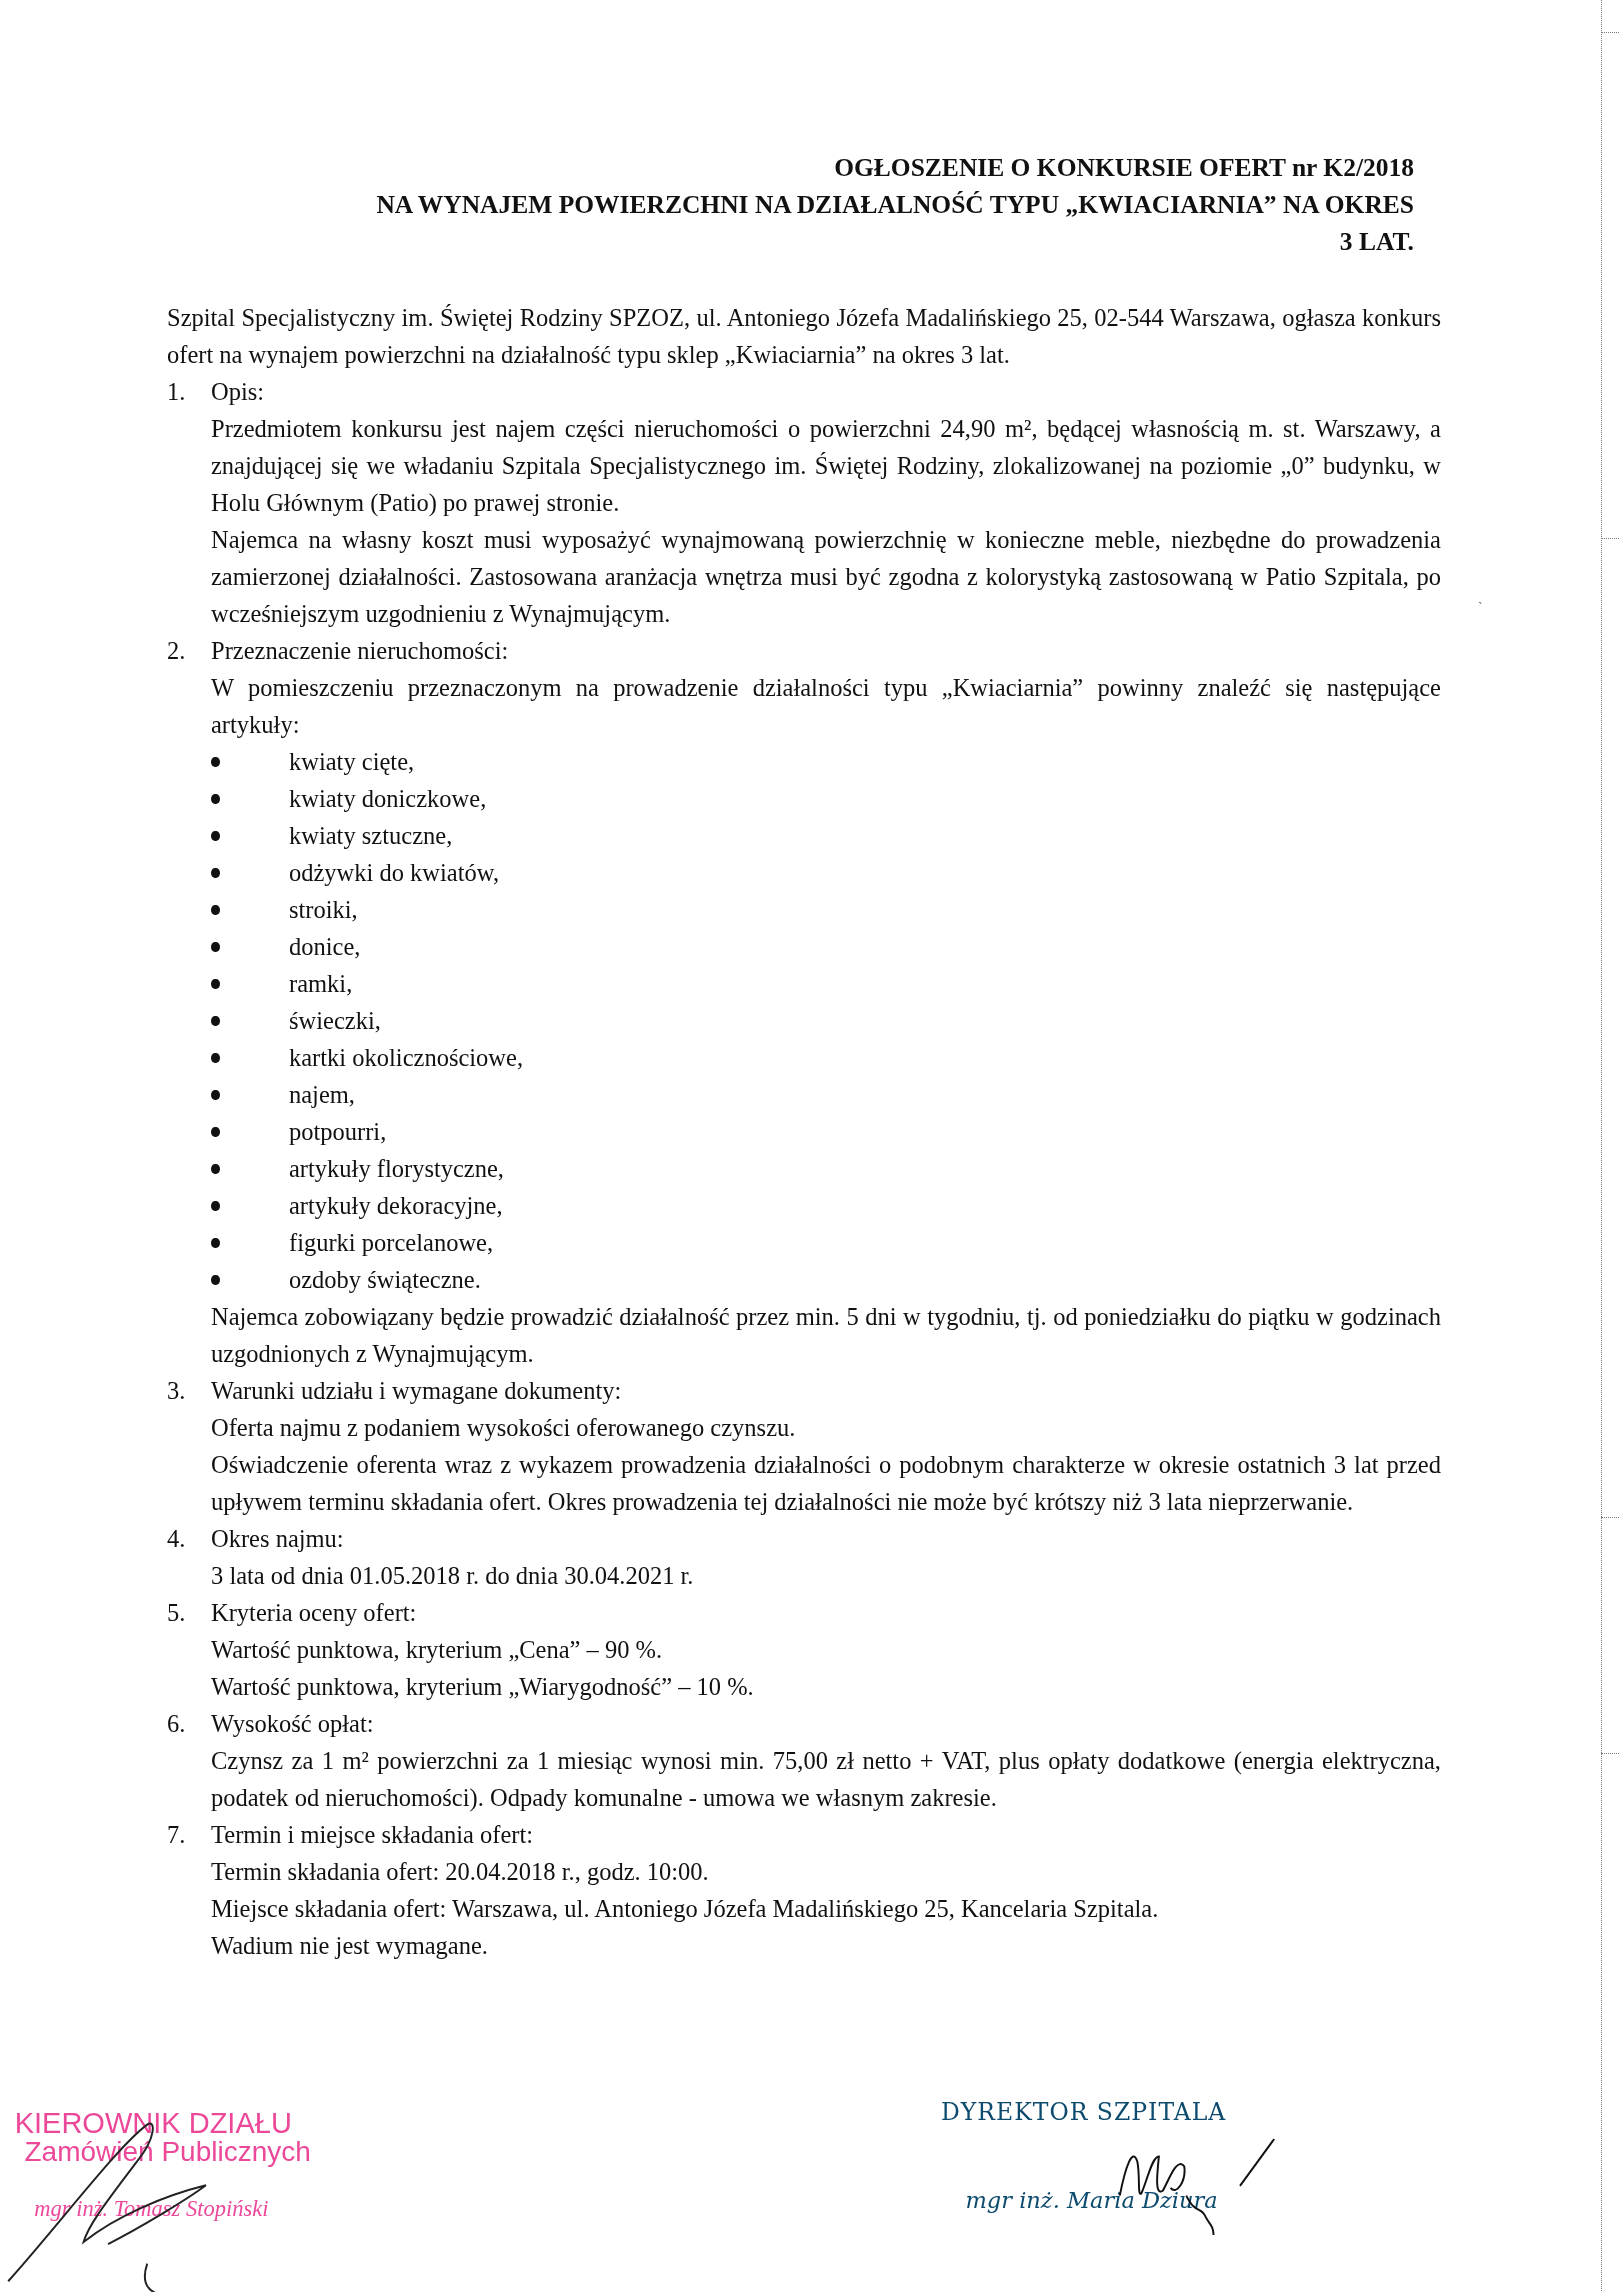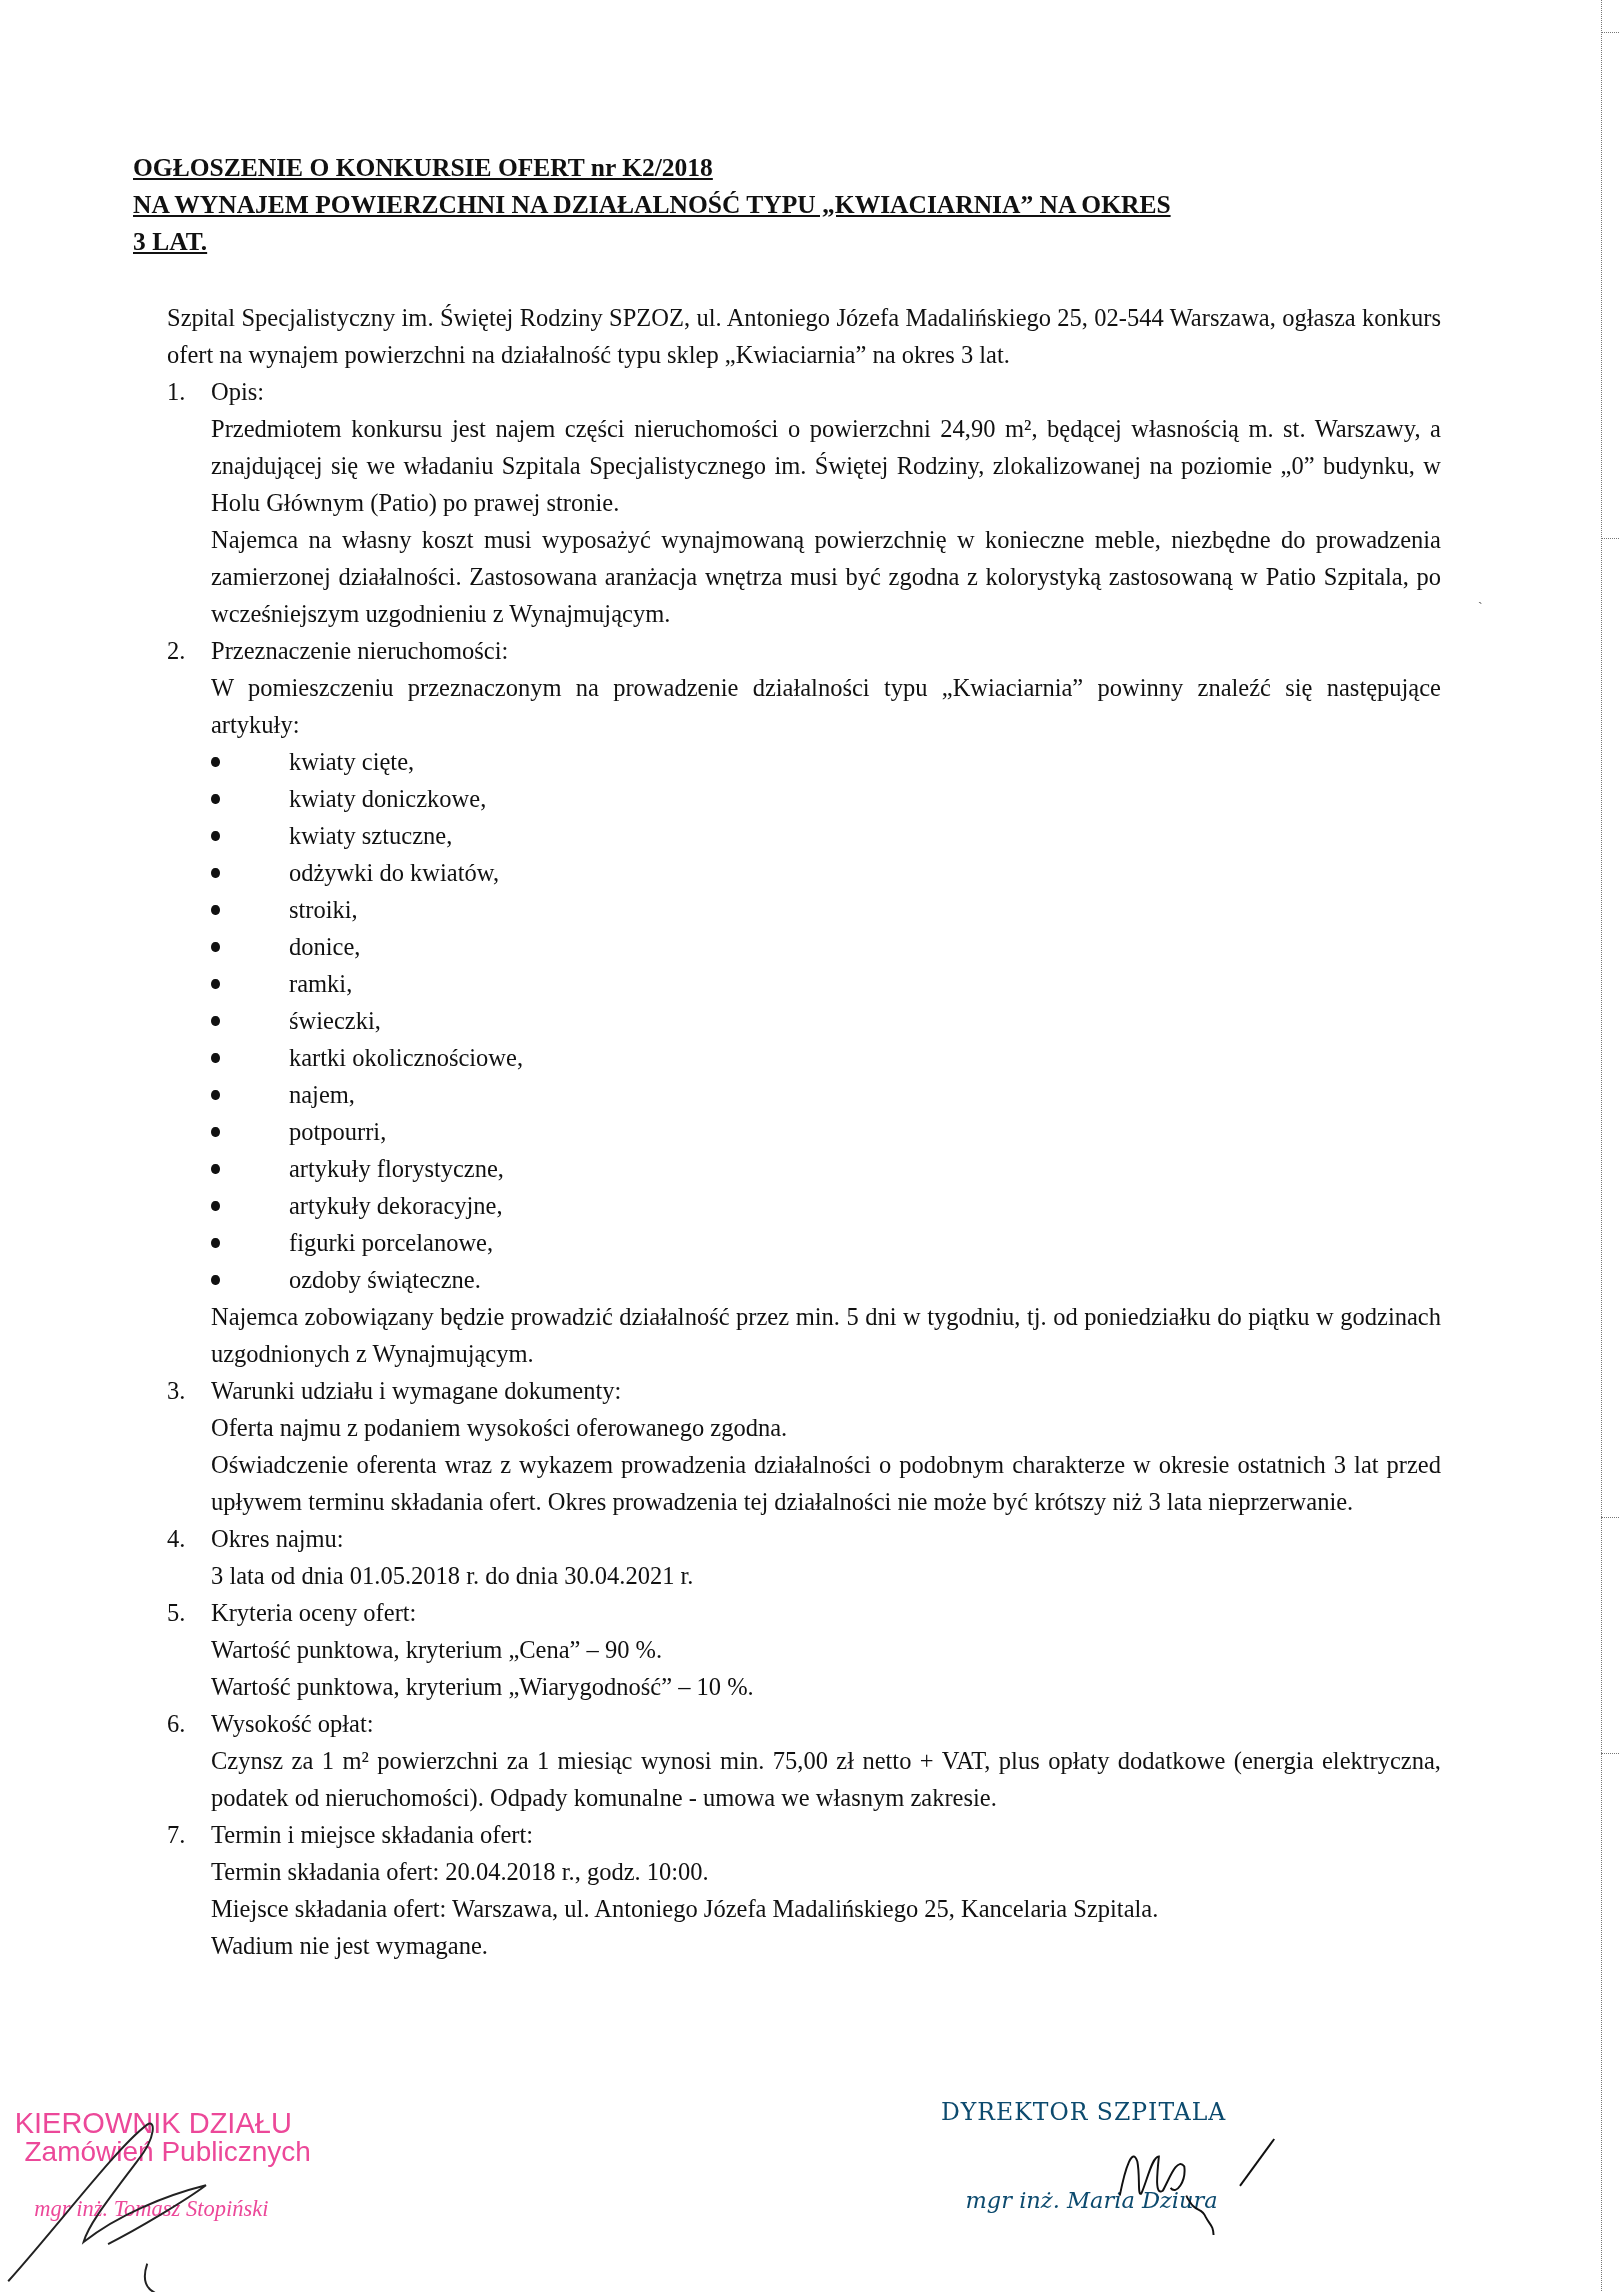--- a/index.html
+++ b/index.html
@@ -7,24 +7,23 @@
     width: 1623px; height: 2293px; position: relative; overflow: hidden;
     font-family: "Liberation Serif", "DejaVu Serif", serif;
     color: #111111;
   }
   .page-edge {
     position: absolute; left: 1601px; top: 0; width: 0; height: 2293px;
     border-left: 1px dotted #777;
   }
   .edge-tick { position: absolute; left: 1601px; width: 17.6px; border-top: 1px dotted #777; }
   .title {
-    position: absolute; left: 133px; width: 1274px; top: 149px;
-    text-align: left; font-weight: bold; font-size: 25.5px; line-height: 37px;
+    position: absolute; left: 140px; width: 1274px; top: 149px;
+    text-align: right; font-weight: bold; font-size: 25.5px; line-height: 37px;
     letter-spacing: 0px;
-    text-decoration: underline;
   }
   .title div { margin: 0; }
   .body {
     position: absolute; left: 167px; width: 1274px; top: 299px;
     font-size: 24.5px; line-height: 37px;
   }
   .intro { text-align: justify; text-align-last: left; margin: 0; }
   .sec { margin: 0; }
   .sec-head { position: relative; padding-left: 44px; }
   .sec-num { position: absolute; left: 0; top: 0; }
@@ -103,21 +102,21 @@
         <li><span class="dot"></span><span>ozdoby świąteczne.</span></li>
       </ul>
     <div class="para">Najemca zobowiązany będzie prowadzić działalność przez min. 5 dni w tygodniu, tj. od poniedziałku do piątku w godzinach uzgodnionych z Wynajmującym.</div>
   </div>
 
   <div class="sec">
     <div class="sec-head">
       <span class="sec-num">3.</span>
       <span>Warunki udziału i wymagane dokumenty:</span>
     </div>
-    <div class="para">Oferta najmu z podaniem wysokości oferowanego zgodna.</div>
+    <div class="para">Oferta najmu z podaniem wysokości oferowanego czynszu.</div>
     <div class="para">Oświadczenie oferenta wraz z wykazem prowadzenia działalności o podobnym charakterze w okresie ostatnich 3 lat przed upływem terminu składania ofert. Okres prowadzenia tej działalności nie może być krótszy niż 3 lata nieprzerwanie.</div>
   </div>
 
   <div class="sec">
     <div class="sec-head">
       <span class="sec-num">4.</span>
       <span>Okres najmu:</span>
     </div>
     <div class="para">3 lata od dnia 01.05.2018 r. do dnia 30.04.2021 r.</div>
   </div>

